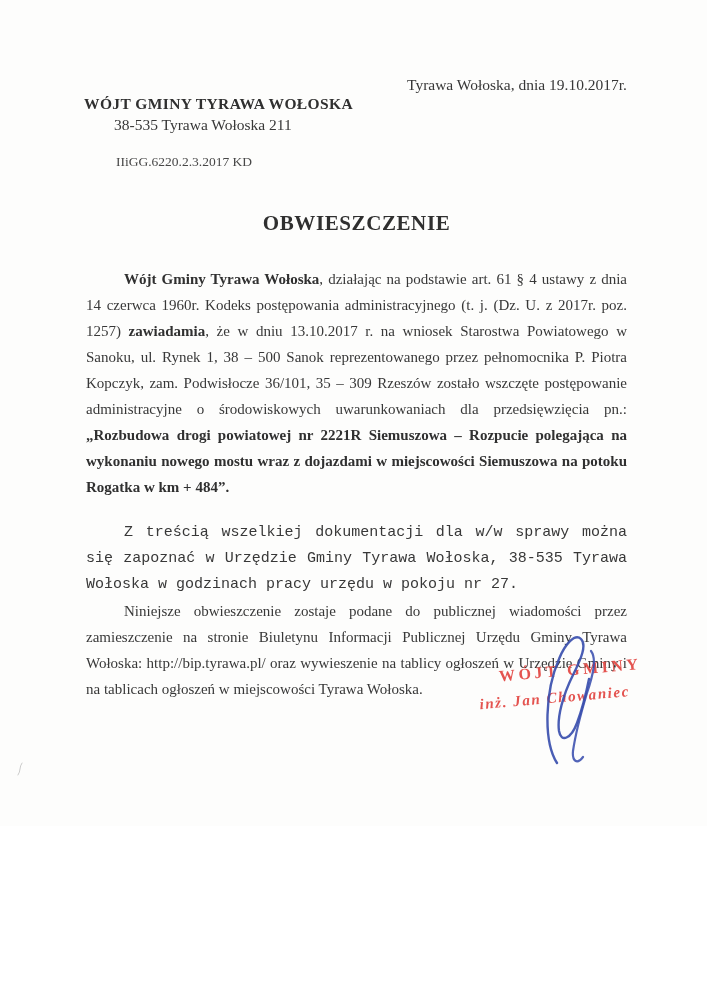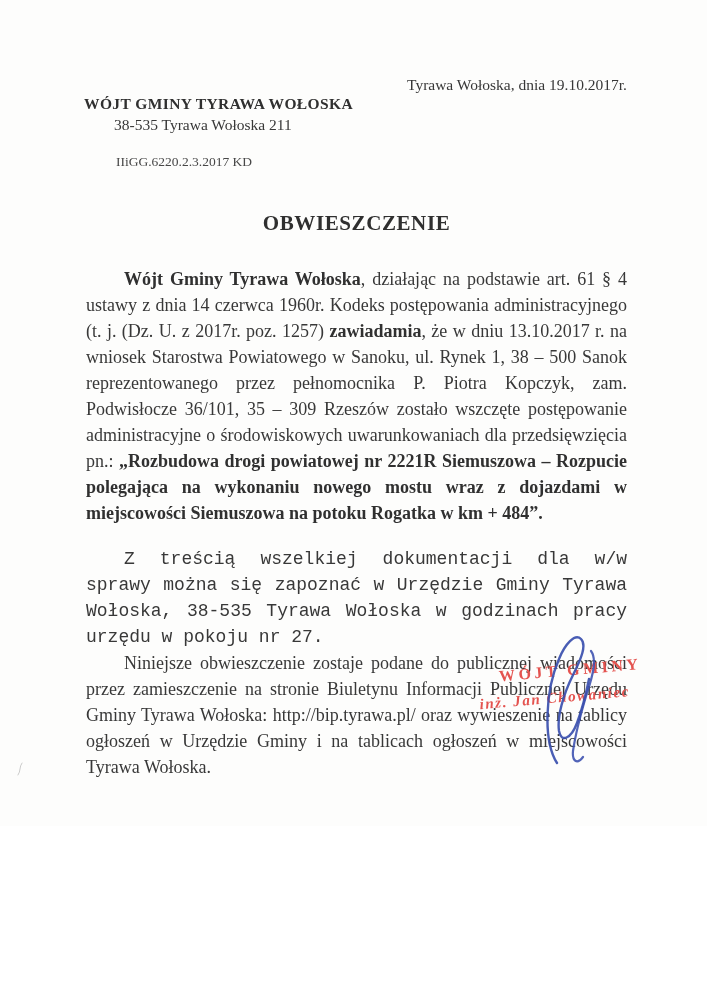--- a/index.html
+++ b/index.html
@@ -48,21 +48,21 @@
     font-size: 21px;
     font-weight: bold;
     letter-spacing: 0.6px;
     color: #2f2f2f;
     font-family: Liberation Serif, serif;
   }
   .body-text {
     position: absolute;
     left: 86px; top: 266px;
     width: 541px;
-    font-size: 18px;
+    font-size: 15px;
     line-height: 26px;
     text-align: justify;
     color: #383838;
   }
   .body-text p { margin: 0; text-indent: 38px; }
   .body-text p.gap-before { margin-top: 20px; font-family: Liberation Mono, monospace; }
   .body-text .b { font-weight: bold; color: #303030; }
   .stamp {
     position: absolute;
     left: 474px; top: 662px;

